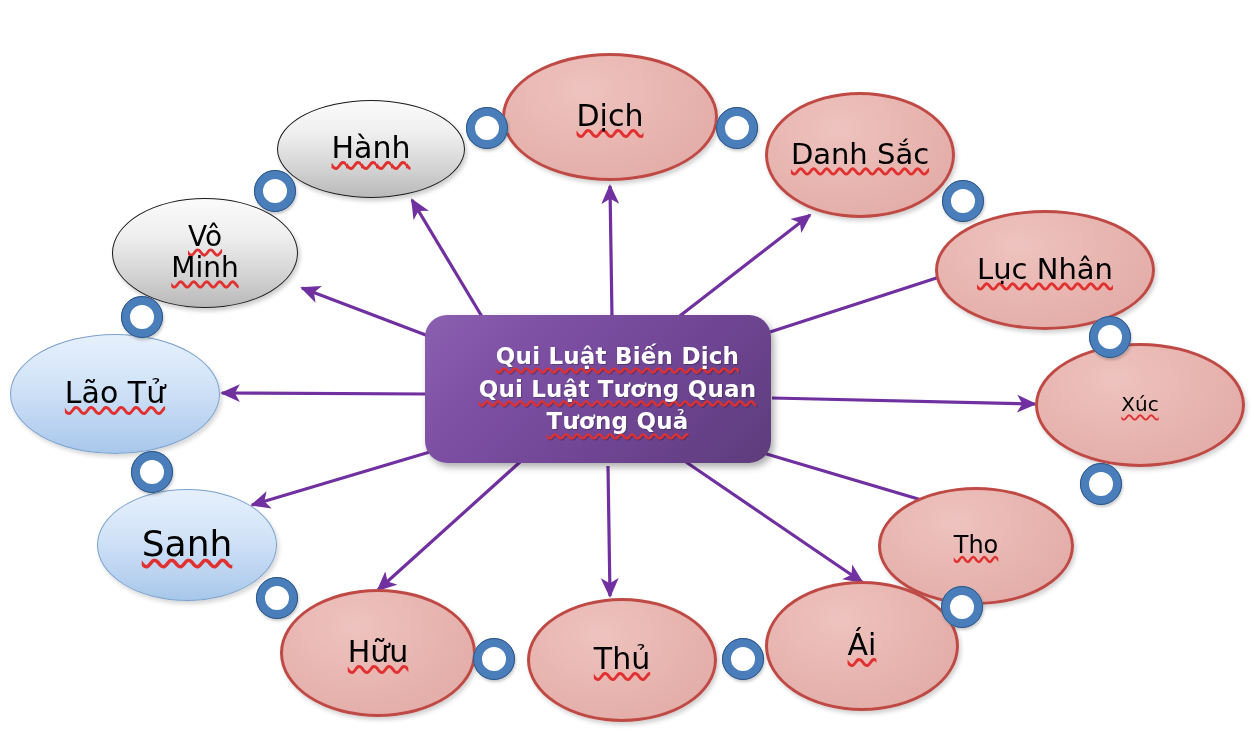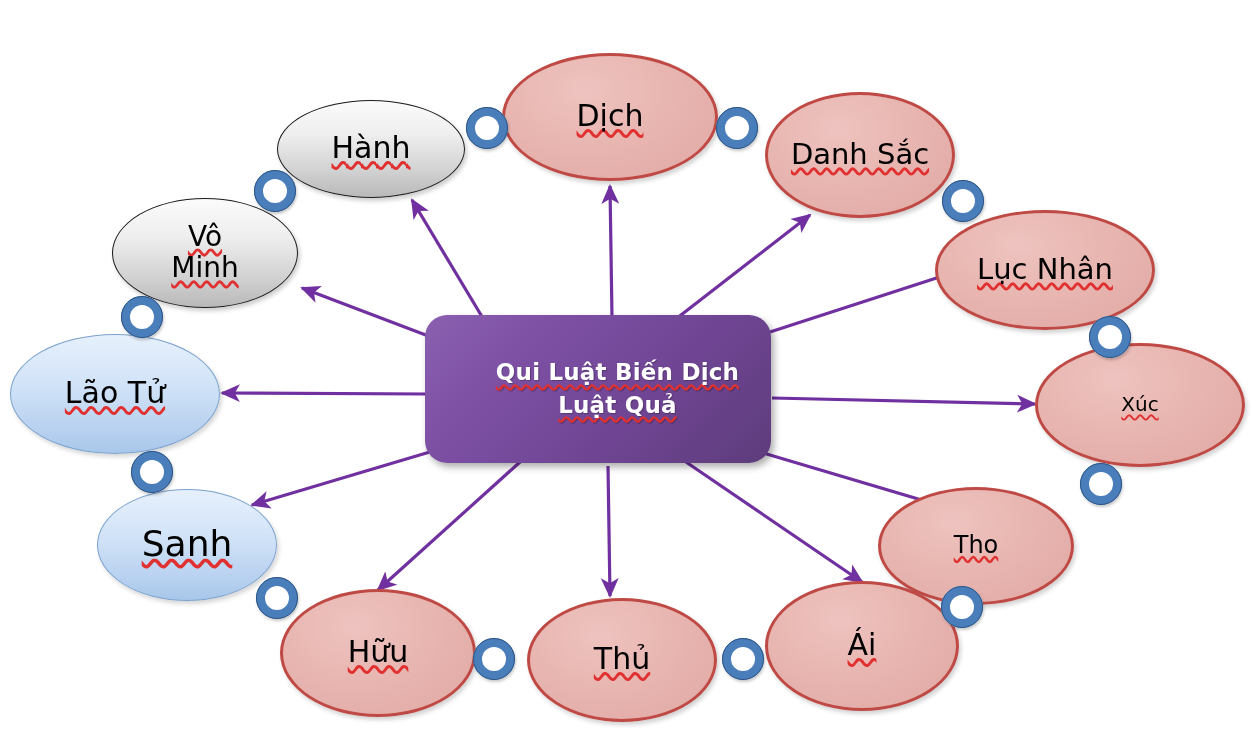--- a/index.html
+++ b/index.html
@@ -229,16 +229,17 @@
         <div class="outer" style="border-color: rgb(45, 85, 133);"></div>
       </div>
       <div class="ring" style="left: 254px; top: 170px; width: 42px; height: 42px;">
         <div class="inner" style="border-color: rgb(74, 126, 187);"></div>
         <div class="outer" style="border-color: rgb(45, 85, 133);"></div>
       </div>
     </div>
 
   <div id="hub" style="left: 425px; top: 315px; width: 346px; height: 148px;">
       <div class="hline">Qui Luật Biến Dịch</div>
-      <div class="hline">Luật Quả</div>
+      <div class="hline">Qui Luật Tương Quan</div>
+      <div class="hline">Tương Quả</div>
     </div>
 
 </div>
 
 </body></html>

